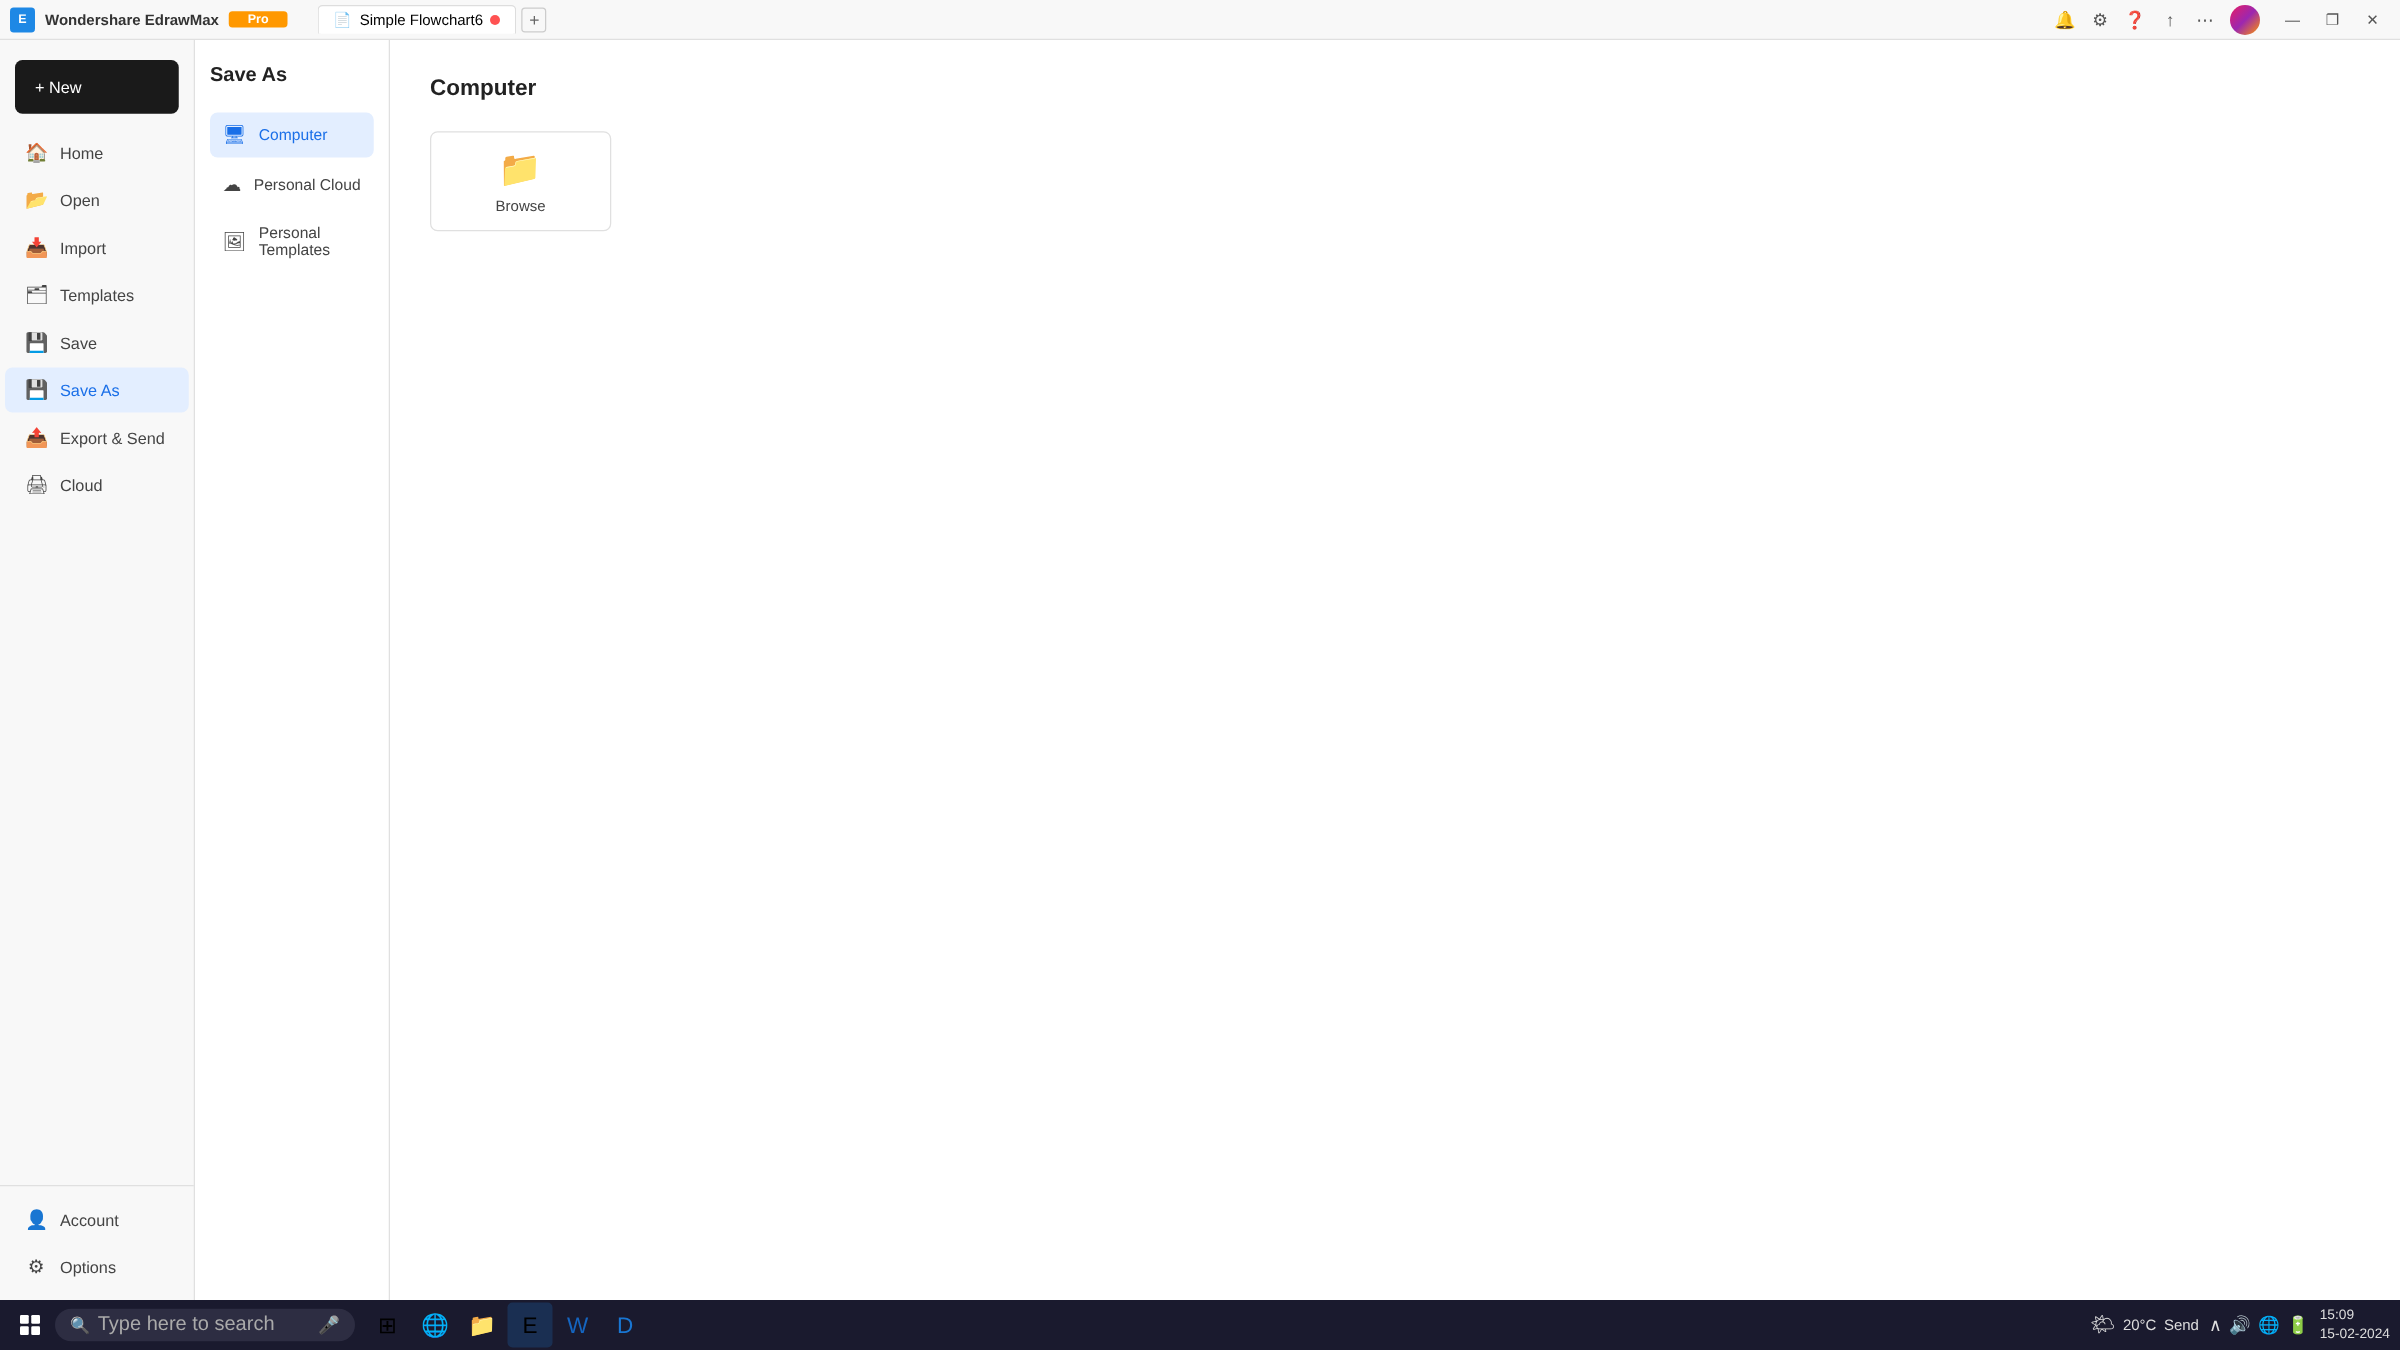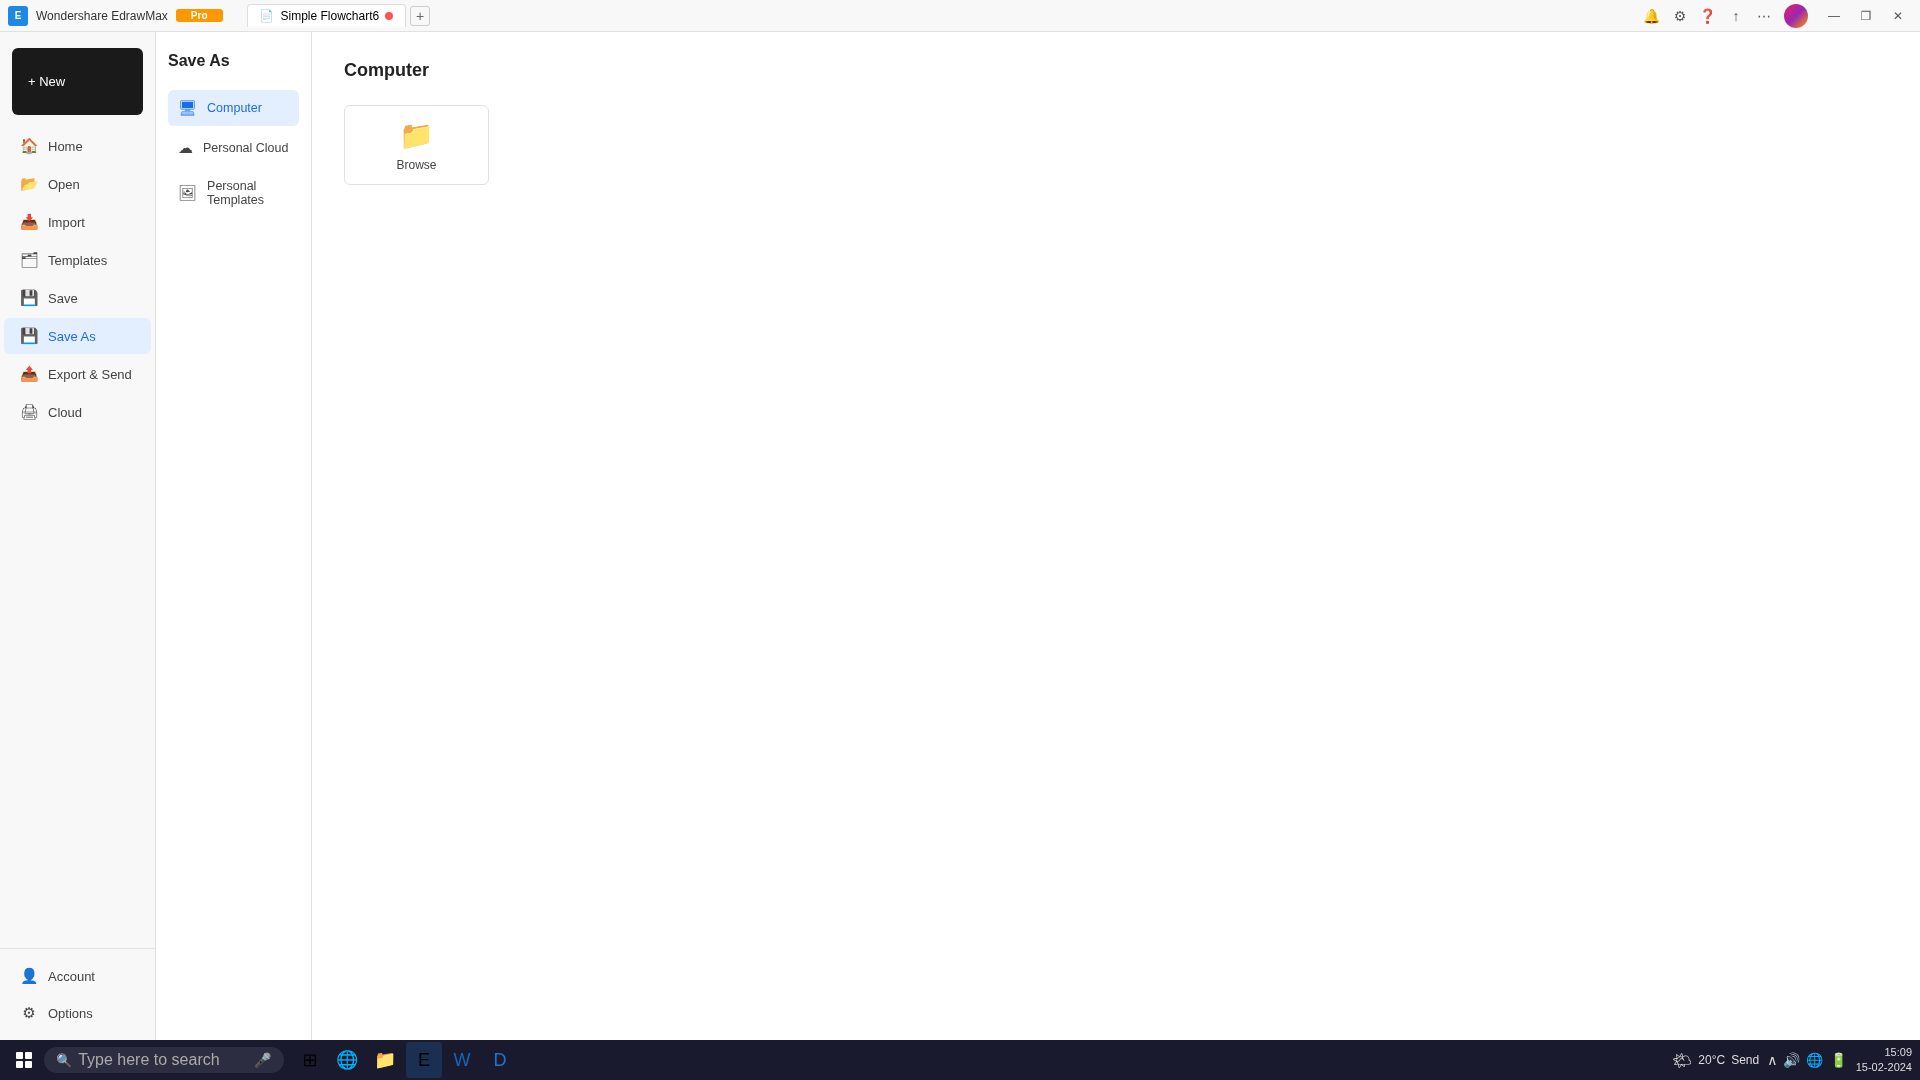--- a/index.html
+++ b/index.html
@@ -23,21 +23,21 @@
     .app-icon {
       width: 20px; height: 20px;
       background: #1e88e5;
       border-radius: 3px;
       display: flex; align-items: center; justify-content: center;
       color: white; font-size: 10px; font-weight: bold;
     }
     .app-title {
       font-size: 12px;
       color: #333;
-      font-weight: 400;
+      font-weight: 700;
     }
     .pro-badge {
       background: #ff9800;
       color: white;
       font-size: 10px;
       padding: 1px 15px;
       border-radius: 3px;
       font-weight: 600;
     }
     .tab-bar {
@@ -117,21 +117,21 @@
       display: flex;
       flex-direction: column;
       padding: 8px 0;
     }
     .new-btn {
       margin: 8px 12px 12px 12px;
       background: #1a1a1a;
       color: white;
       border: none;
       border-radius: 6px;
-      padding: 26px 16px;
+      padding: 14px 16px;
       font-size: 13px;
       cursor: pointer;
       display: flex;
       align-items: center;
       gap: 6px;
     }
     .sidebar-item {
       display: flex;
       align-items: center;
       gap: 10px;
@@ -307,21 +307,21 @@
     .system-icons {
       display: flex;
       align-items: center;
       gap: 6px;
       color: #ddd;
       font-size: 14px;
     }
     .clock {
       color: #ddd;
       font-size: 11px;
-      text-align: right;
+      text-align: left;
       line-height: 1.4;
     }
   </style>
 </head>
 <body>
 
 <div class="titlebar">
   <div class="titlebar-left">
     <div class="app-icon">E</div>
     <span class="app-title">Wondershare EdrawMax</span>

